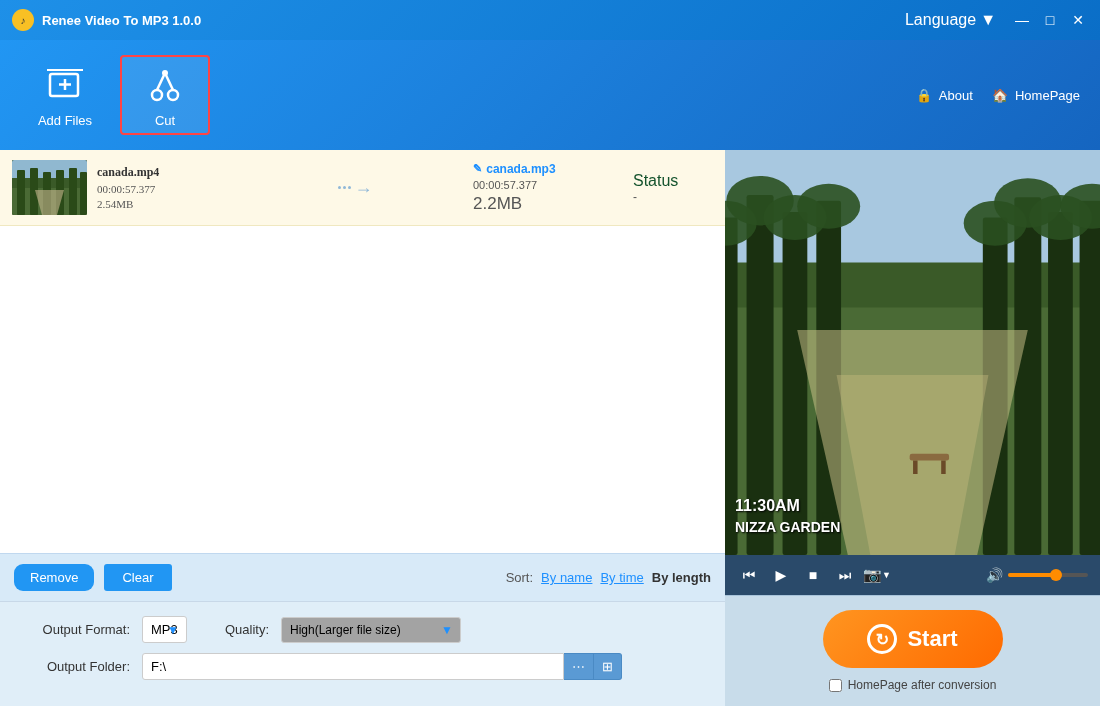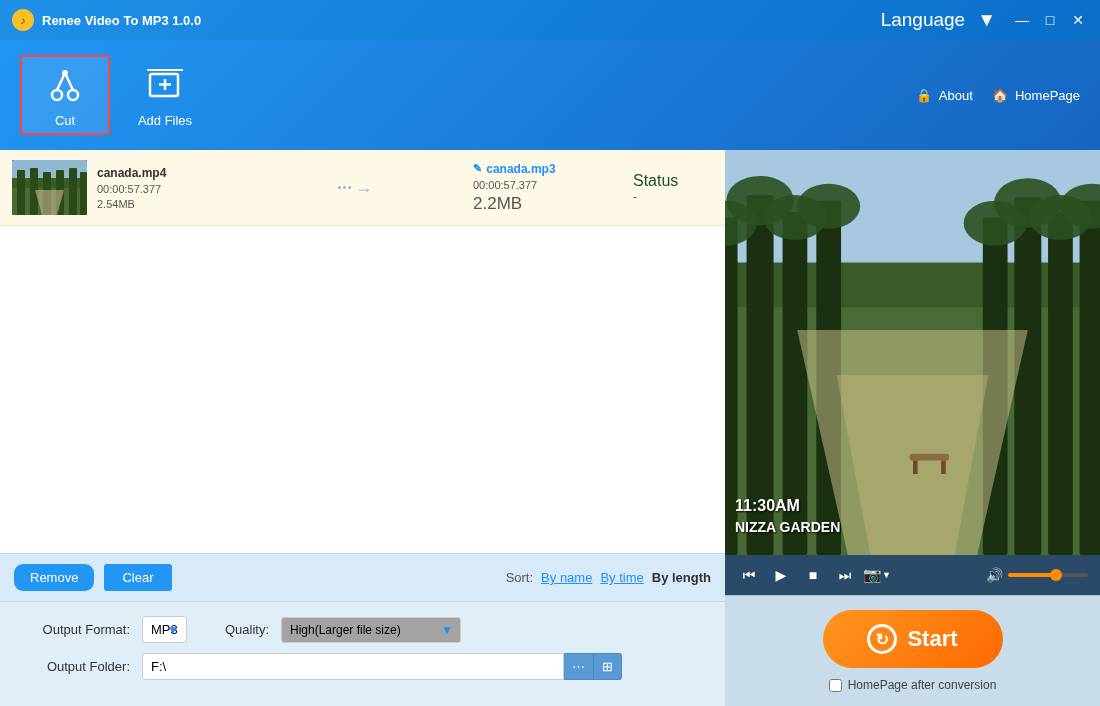--- a/index.html
+++ b/index.html
@@ -17,21 +17,21 @@
     .titlebar-logo {
       width: 22px; height: 22px;
       background: #f9c024;
       border-radius: 50%;
       margin-right: 8px;
       display: flex; align-items: center; justify-content: center;
       font-size: 10px; color: #333;
     }
     .titlebar-title { font-size: 13px; font-weight: bold; flex: 1; }
     .titlebar-right { display: flex; align-items: center; gap: 16px; }
-    .titlebar-lang { display: flex; align-items: center; gap: 12px; font-size: 19px; cursor: pointer; }
+    .titlebar-lang { display: flex; align-items: center; gap: 4px; font-size: 16px; cursor: pointer; }
     .titlebar-controls { display: flex; gap: 8px; }
     .titlebar-btn { width: 20px; height: 20px; background: transparent; border: none; color: white; font-size: 14px; cursor: pointer; display: flex; align-items: center; justify-content: center; }
 
     
     .toolbar {
       background: linear-gradient(135deg, #2196f3, #1565c0);
       height: 110px;
       display: flex;
       align-items: center;
       padding: 0 20px;
@@ -98,21 +98,21 @@
       flex-shrink: 0;
       overflow: hidden;
       border-radius: 2px;
     }
     .thumb-img {
       width: 100%; height: 100%;
       background: linear-gradient(135deg, #4a7a3a 0%, #5a9a4a 30%, #8ab870 50%, #b8d498 70%, #d4eab8 100%);
       position: relative;
     }
     .file-info {
-      display: flex; flex-direction: column; gap: 3px; min-width: 140px;
+      display: flex; flex-direction: column; gap: 3px; min-width: 140px; font-family: Liberation Serif, serif;
     }
     .file-name { font-size: 12px; color: #333; font-weight: bold; }
     .file-duration { font-size: 11px; color: #555; }
     .file-size { font-size: 11px; color: #555; }
     .arrow-area { flex: 1; display: flex; align-items: center; justify-content: center; }
     .output-info { display: flex; flex-direction: column; gap: 3px; min-width: 150px; align-items: flex-start; }
     .output-name { font-size: 12px; color: #1e90ff; font-weight: bold; display: flex; align-items: center; gap: 4px; }
     .output-duration { font-size: 11px; color: #555; }
     .output-size { font-size: 17px; color: #555; }
     .status-area { min-width: 80px; text-align: left; }
@@ -373,42 +373,42 @@
     </div>
     <div class="titlebar-controls">
       <button class="titlebar-btn">—</button>
       <button class="titlebar-btn">□</button>
       <button class="titlebar-btn">✕</button>
     </div>
   </div>
 </div>
 
 <div class="toolbar">
+  <button class="toolbar-btn">
+    <div class="toolbar-btn-icon">
+      <svg width="38" height="38" viewBox="0 0 38 38">
+        <rect x="4" y="8" width="28" height="22" rx="2" fill="none" stroke="white" stroke-width="2.5"></rect>
+        <line x1="19" y1="13" x2="19" y2="24" stroke="white" stroke-width="2.5"></line>
+        <line x1="13" y1="18.5" x2="25" y2="18.5" stroke="white" stroke-width="2.5"></line>
+        <line x1="1" y1="4" x2="37" y2="4" stroke="white" stroke-width="2"></line>
+      </svg>
+    </div>
+    <span>Add Files</span>
+  </button>
   <button class="toolbar-btn active">
     <div class="toolbar-btn-icon">
       <svg width="40" height="40" viewBox="0 0 40 40">
         <circle cx="12" cy="30" r="5" fill="none" stroke="white" stroke-width="2.5"></circle>
         <circle cx="28" cy="30" r="5" fill="none" stroke="white" stroke-width="2.5"></circle>
         <line x1="20" y1="8" x2="12" y2="25" stroke="white" stroke-width="2.5"></line>
         <line x1="20" y1="8" x2="28" y2="25" stroke="white" stroke-width="2.5"></line>
         <circle cx="20" cy="8" r="3" fill="white"></circle>
       </svg>
     </div>
     <span>Cut</span>
-  </button>
-  <button class="toolbar-btn">
-    <div class="toolbar-btn-icon">
-      <svg width="38" height="38" viewBox="0 0 38 38">
-        <rect x="4" y="8" width="28" height="22" rx="2" fill="none" stroke="white" stroke-width="2.5"></rect>
-        <line x1="19" y1="13" x2="19" y2="24" stroke="white" stroke-width="2.5"></line>
-        <line x1="13" y1="18.5" x2="25" y2="18.5" stroke="white" stroke-width="2.5"></line>
-        <line x1="1" y1="4" x2="37" y2="4" stroke="white" stroke-width="2"></line>
-      </svg>
-    </div>
-    <span>Add Files</span>
   </button>
   <div class="toolbar-right">
     <button class="toolbar-nav-btn">
       <span>🔒</span>
       <span>About</span>
     </button>
     <button class="toolbar-nav-btn">
       <span>🏠</span>
       <span>HomePage</span>
     </button>

